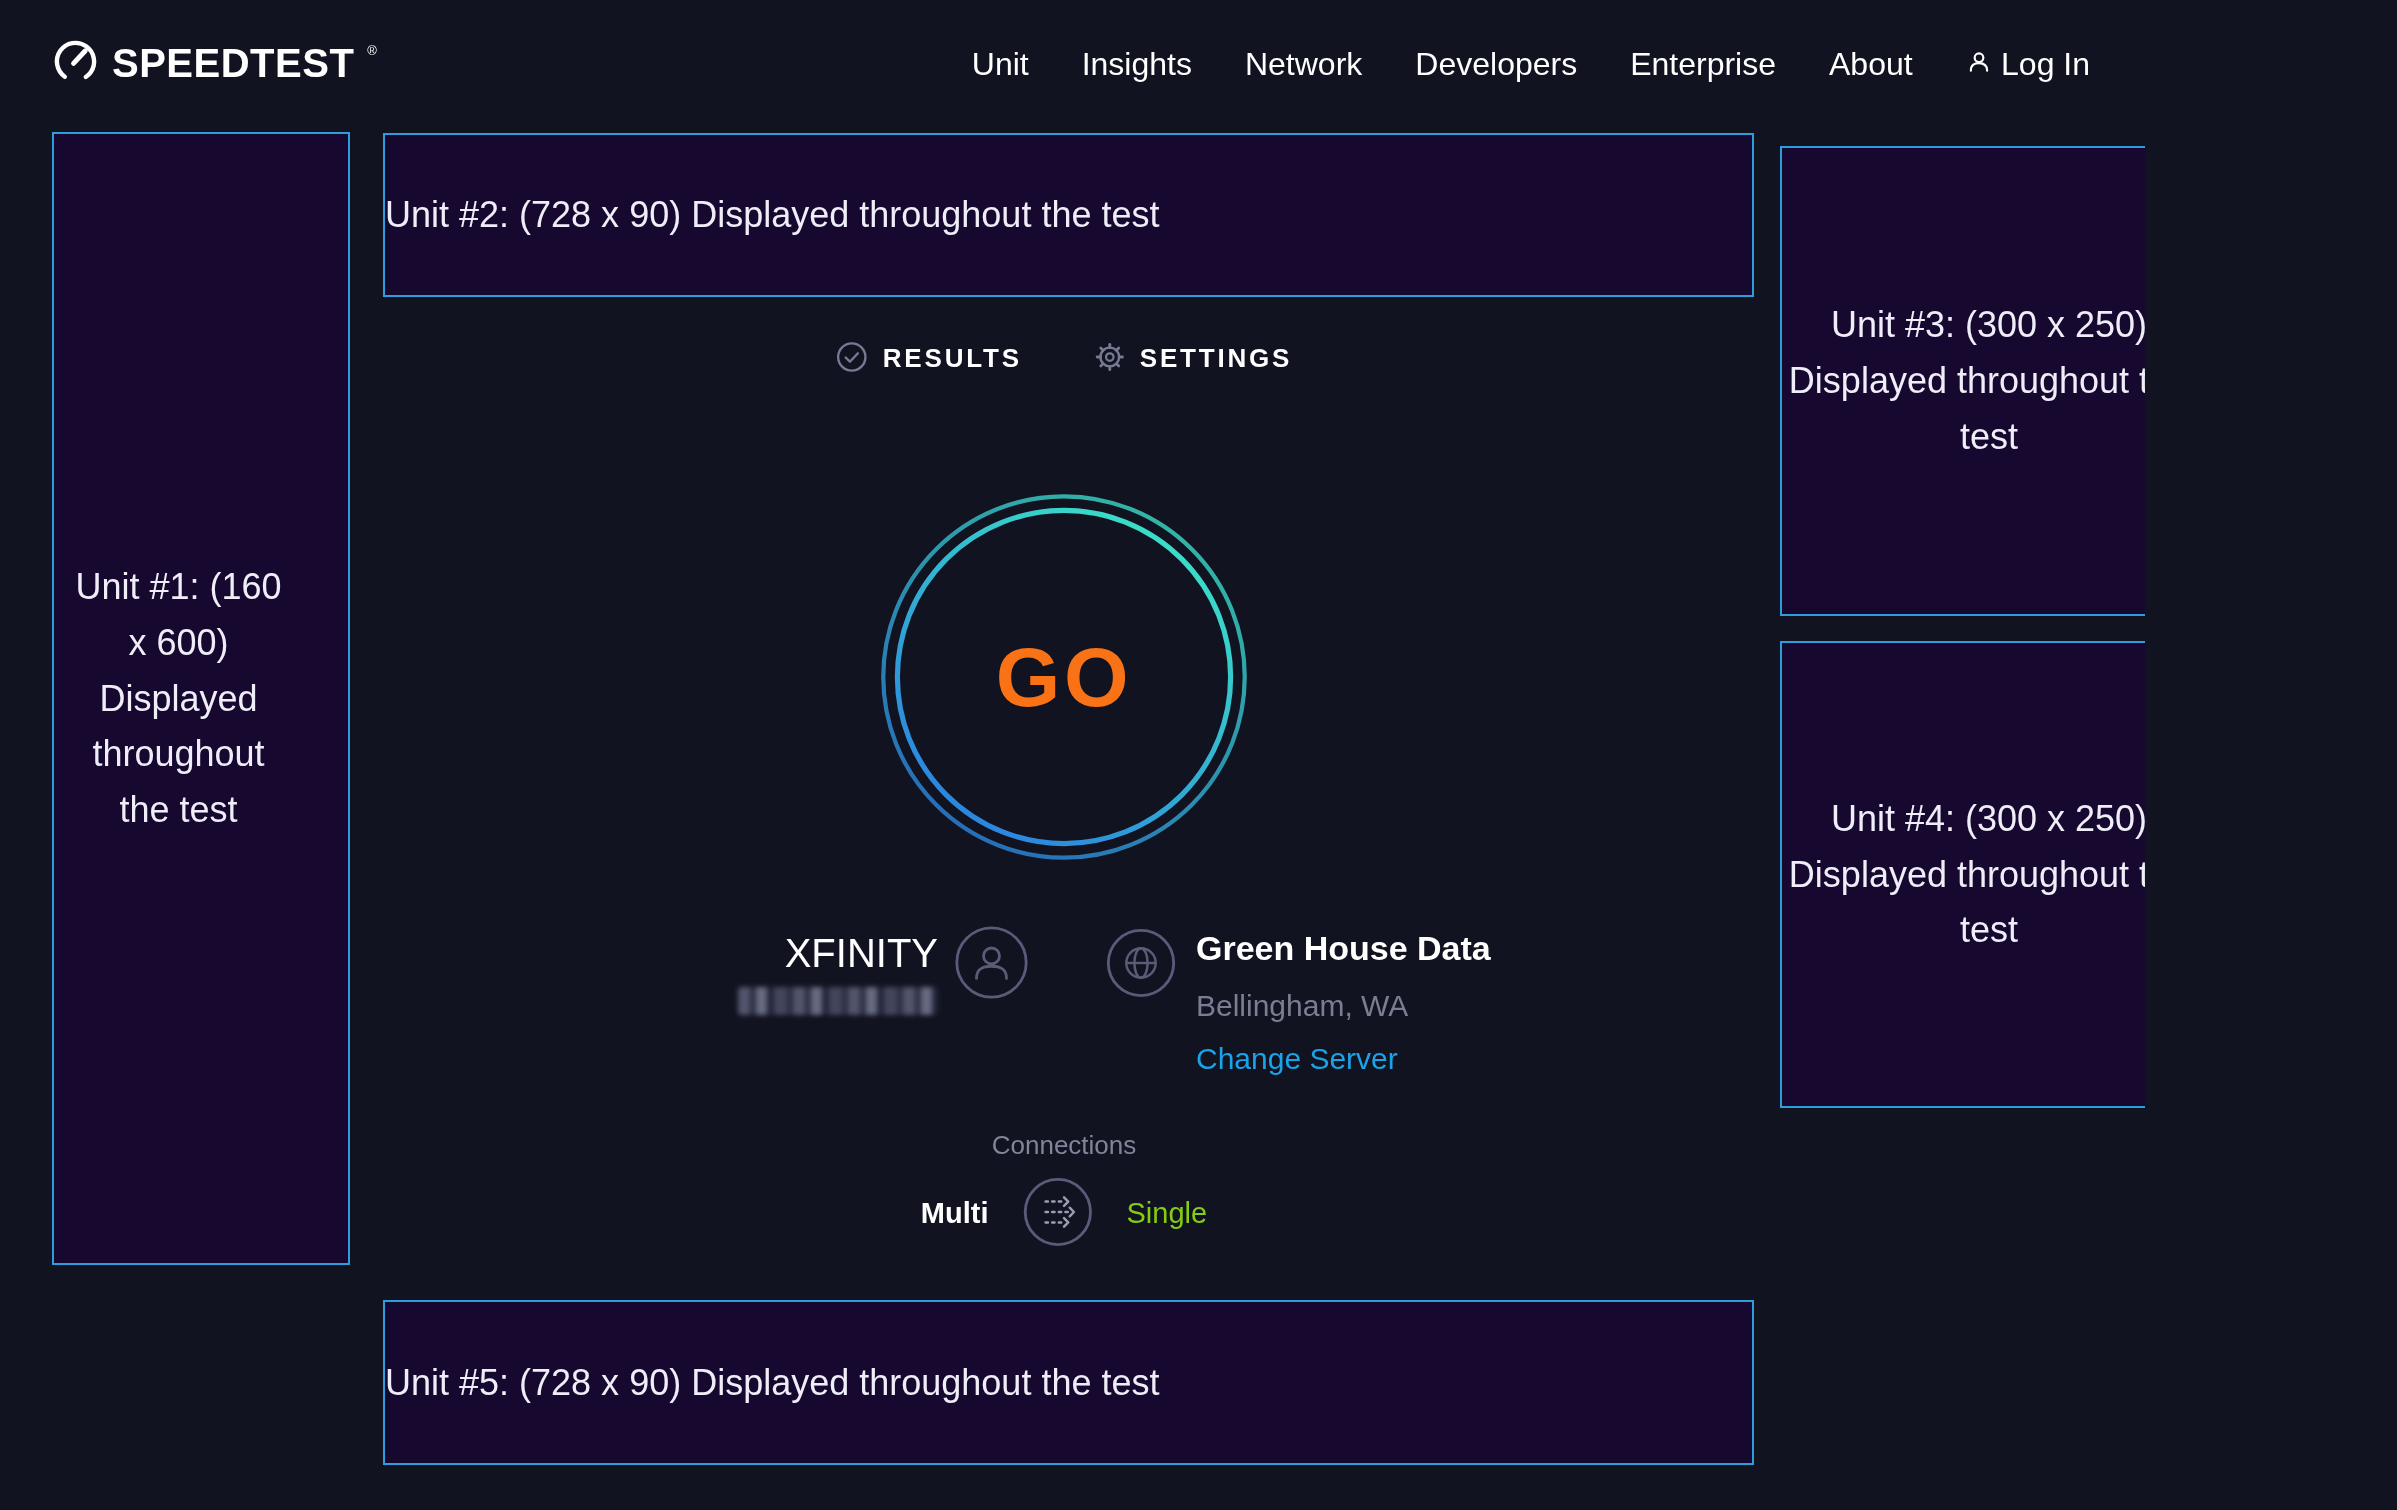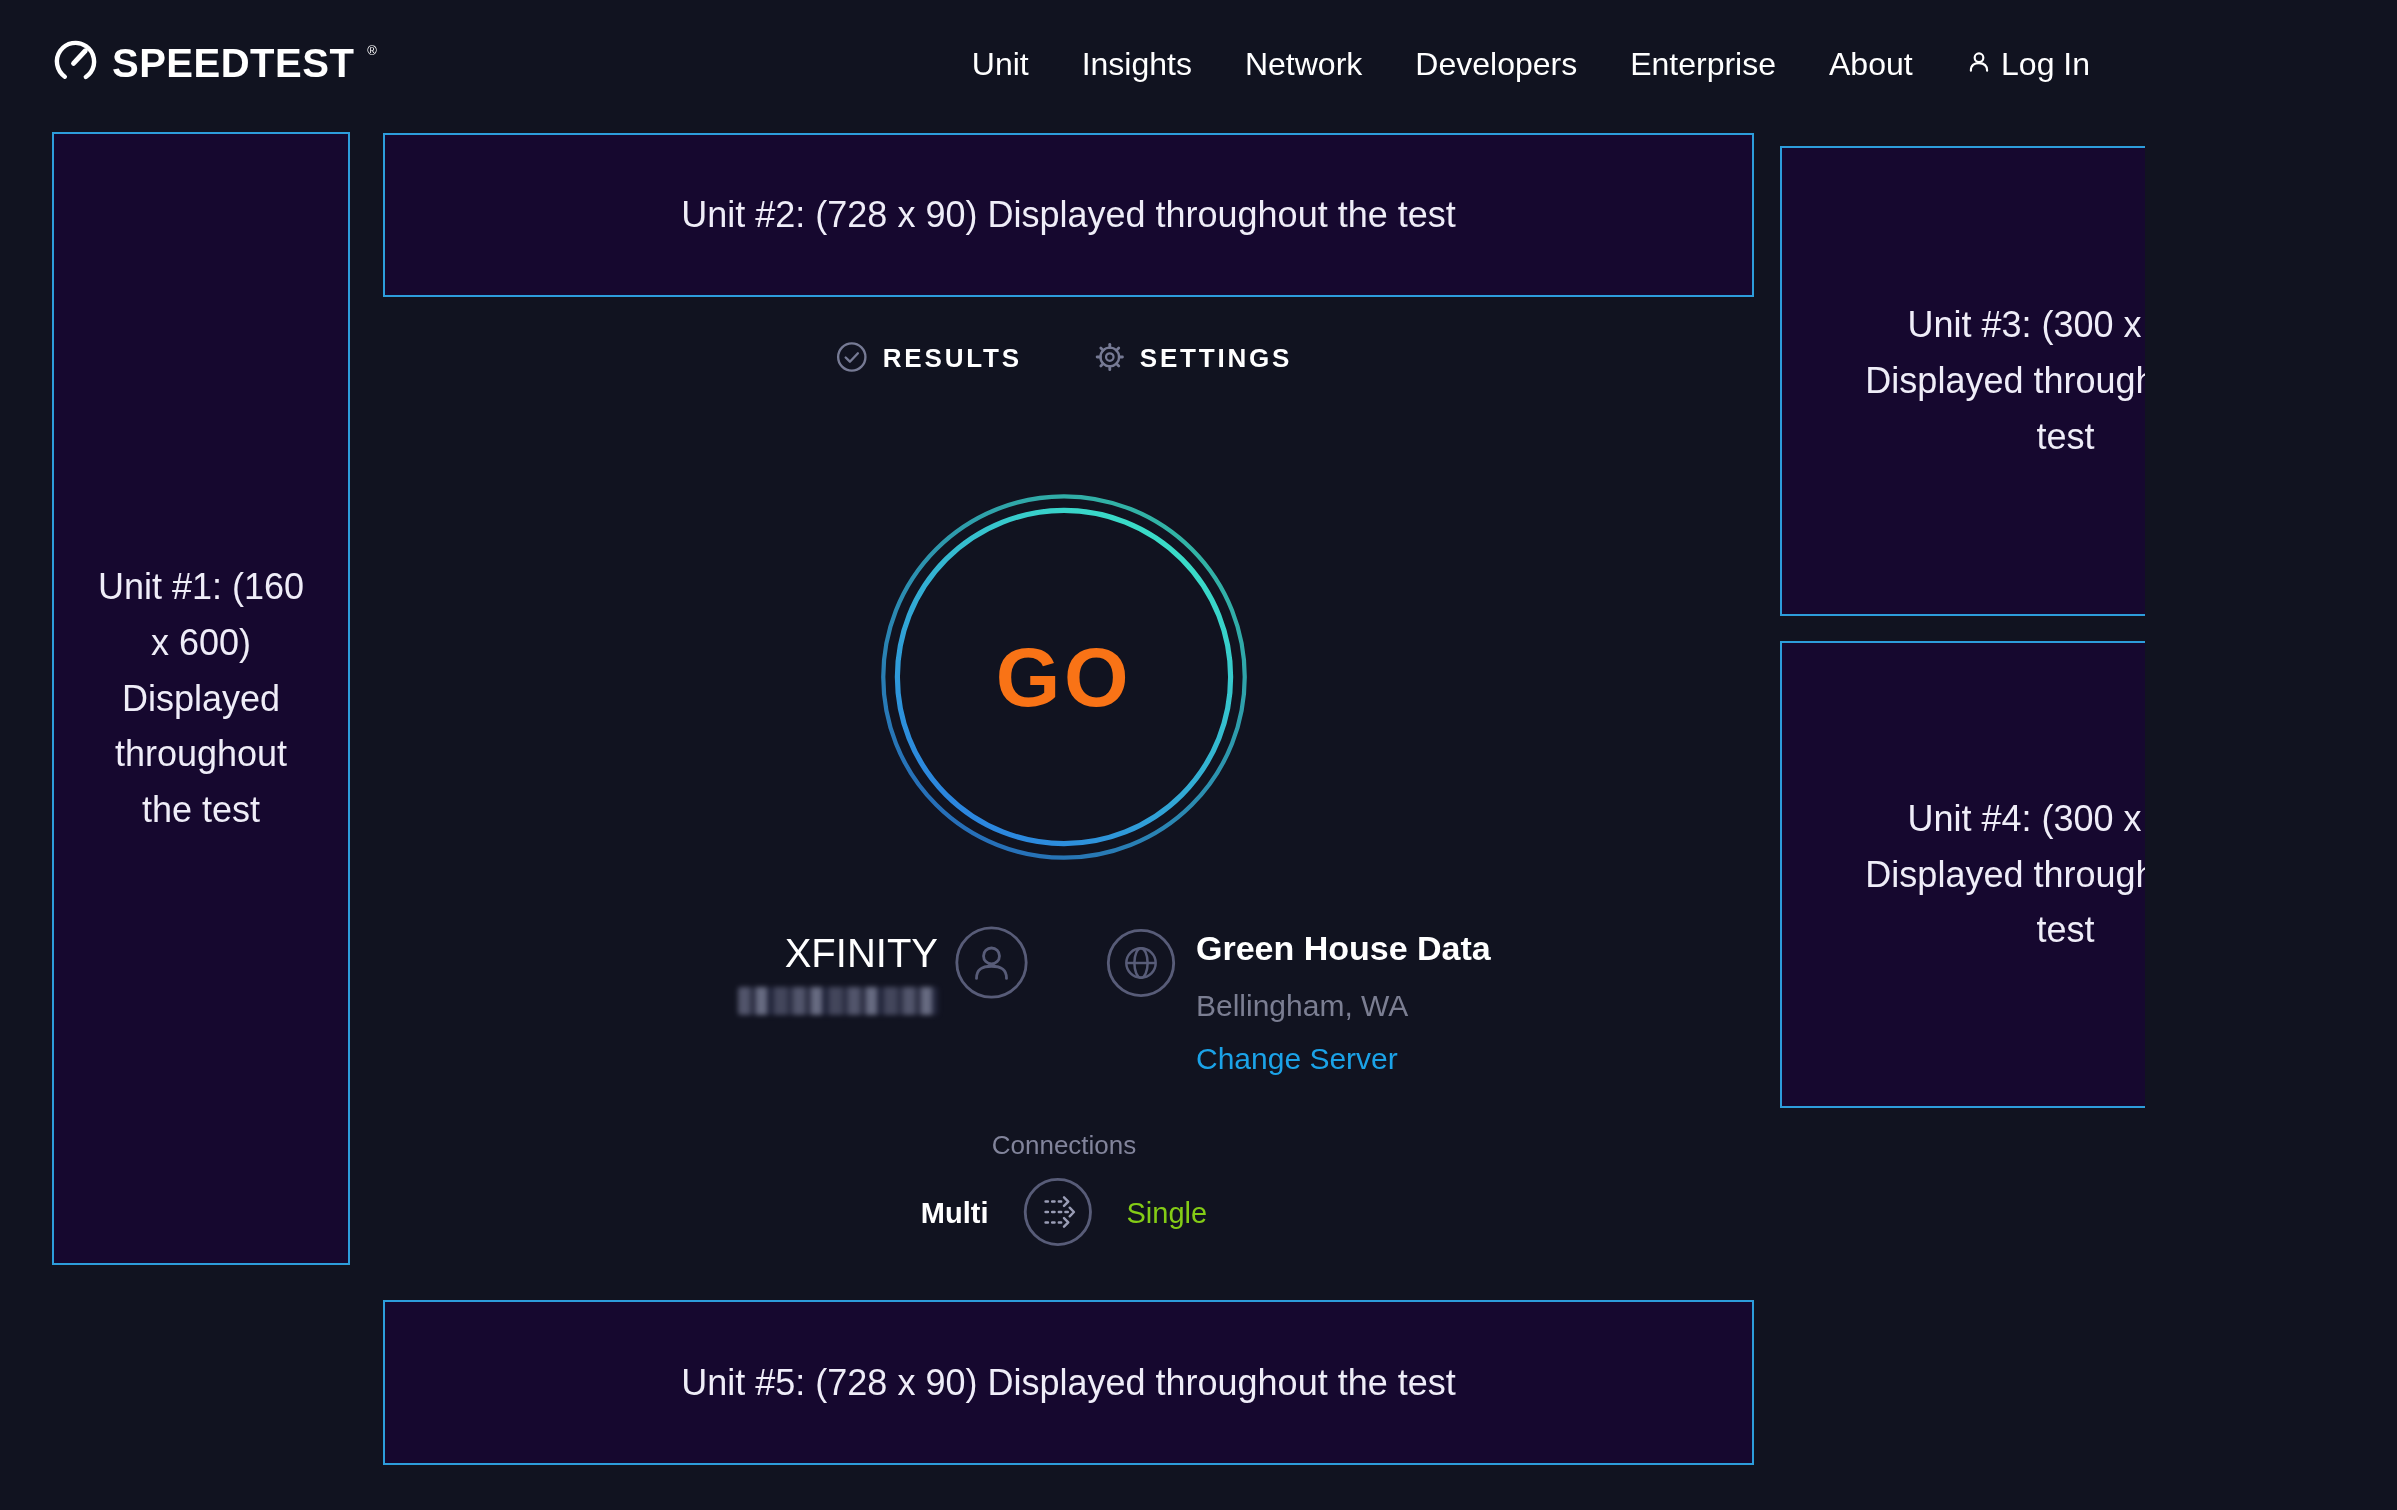--- a/index.html
+++ b/index.html
@@ -13,24 +13,24 @@
   .logo{position:absolute;left:52px;top:38px;display:flex;align-items:center;gap:13px;cursor:pointer;}
   .logo-text{font-size:40px;font-weight:700;letter-spacing:0.5px;color:#fff;}
   .logo-mark{font-size:13px;vertical-align:top;position:relative;top:-13px;color:#fff;}
   .nav{position:absolute;right:55px;top:64px;transform:translateY(-50%);display:flex;align-items:center;gap:53px;}
   .nav a{color:#fff;font-size:32px;text-decoration:none;cursor:pointer;}
   .login{display:flex;align-items:center;gap:9.4px;cursor:pointer;}
   .login span{font-size:32px;}
   
   .ad{
     position:absolute;background:#16082f;border:2.8px solid #2d9ddb;
-    display:flex;align-items:center;justify-content:center;text-align:center;cursor:pointer;
+    display:flex;align-items:center;justify-content:flex-start;text-align:center;cursor:pointer;
   }
   .ad p{margin:0;color:#efedf8;font-size:36px;line-height:1.55;font-weight:400;}
-  .ad-1{left:52px;top:132px;width:298px;height:1133px;}
+  .ad-1{left:52px;top:132px;width:298px;height:1133px;padding-left:9px;}
   .ad-1 p{max-width:231px;}
   .ad-2{left:383px;top:133px;width:1371px;height:164px;}
   .ad-3{left:1780px;top:146px;width:571px;height:470px;}
   .ad-3 p{max-width:414px;}
   .ad-4{left:1780px;top:641px;width:571px;height:467px;}
   .ad-4 p{max-width:414px;}
   .ad-5{left:383px;top:1300px;width:1371px;height:165px;}
   
   .tabs{position:absolute;left:1064px;top:341px;transform:translateX(-50%);display:flex;gap:73px;align-items:center;}
   .tab{display:flex;align-items:center;gap:15px;cursor:pointer;}

